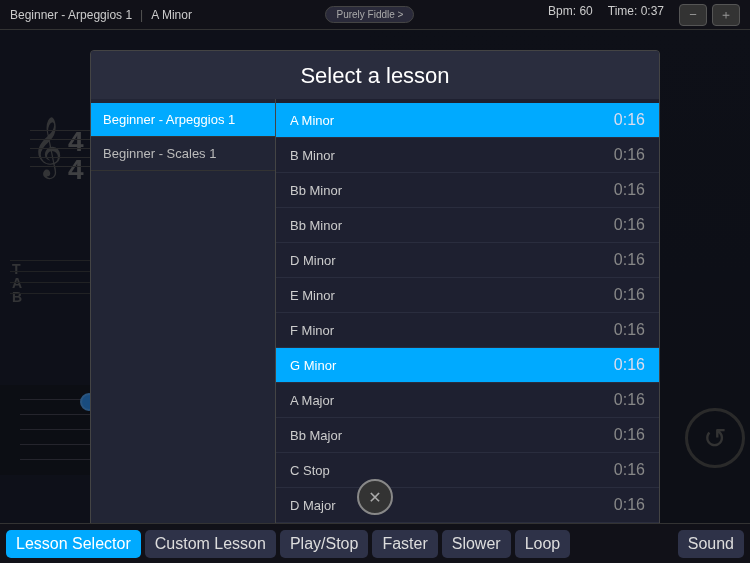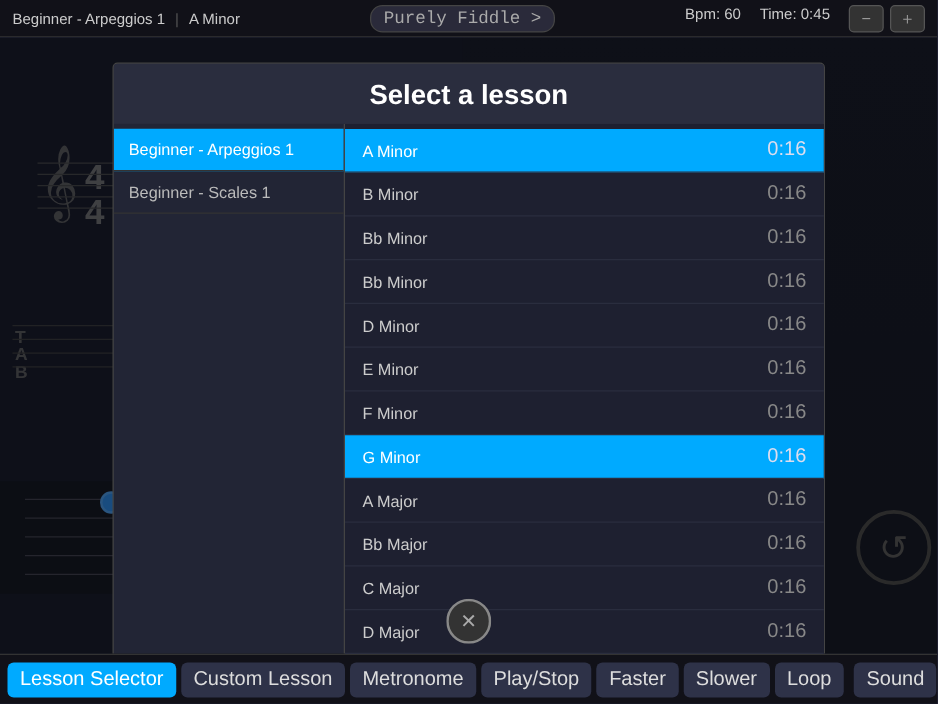--- a/index.html
+++ b/index.html
@@ -30,22 +30,21 @@
       align-items: center;
       gap: 8px;
     }
     #header-sep { color: #555; }
     #header-center {
       background: #2a2a3a;
       border: 1px solid #444;
       border-radius: 10px;
       padding: 2px 10px;
       color: #aaa;
-      font-size: 14px;
-      font-family: Liberation Mono, monospace;
+      font-size: 10px;
     }
     #header-right {
       color: #ccc;
       font-size: 12px;
       display: flex;
       gap: 15px;
     }
 
     
     #main-bg {
@@ -122,21 +121,21 @@
       background: #2a2d3e;
       border: 1px solid #444;
       border-radius: 4px;
       overflow: hidden;
     }
 
     #modal-title {
       text-align: center;
       color: #fff;
       font-size: 22px;
-      font-weight: bold;
+      font-weight: normal;
       padding: 12px 0 10px;
       background: #2a2d3e;
     }
 
     #modal-body {
       display: flex;
       height: 430px;
       overflow: hidden;
     }
 
@@ -342,21 +341,21 @@
 
 <div id="header">
   <div id="header-left">
     <span>Beginner - Arpeggios 1</span>
     <span id="header-sep">|</span>
     <span>A Minor</span>
   </div>
   <div id="header-center">Purely Fiddle &gt;</div>
   <div id="header-right">
     <span>Bpm: 60</span>
-    <span>Time: 0:45</span>
+    <span>Time: 0:37</span>
     <div id="search-icons">
       <div class="search-icon-btn">−</div>
       <div class="search-icon-btn">＋</div>
     </div>
   </div>
 </div>
 
 <div id="main-bg">
 
   <div id="notation-area">
@@ -442,21 +441,21 @@
             </div>
             <div class="lesson-item">
               <span>A Major</span>
               <span class="duration">0:16</span>
             </div>
             <div class="lesson-item">
               <span>Bb Major</span>
               <span class="duration">0:16</span>
             </div>
             <div class="lesson-item">
-              <span>C Major</span>
+              <span>C Stop</span>
               <span class="duration">0:16</span>
             </div>
             <div class="lesson-item">
               <span>D Major</span>
               <span class="duration">0:16</span>
             </div>
             <div class="lesson-item">
               <span>F Major</span>
               <span class="duration">0:16</span>
             </div>
@@ -466,20 +465,19 @@
     </div>
   </div>
 
   <div id="close-btn"></div>
 
 </div>
 
 <div id="toolbar">
 <button class="toolbar-btn active">Lesson Selector</button>
     <button class="toolbar-btn">Custom Lesson</button>
-    <button class="toolbar-btn">Metronome</button>
     <button class="toolbar-btn">Play/Stop</button>
     <button class="toolbar-btn">Faster</button>
     <button class="toolbar-btn">Slower</button>
     <button class="toolbar-btn">Loop</button>
     <div class="toolbar-spacer"></div>
     <button class="toolbar-btn">Sound</button>
   </div>
 
 </body></html>

